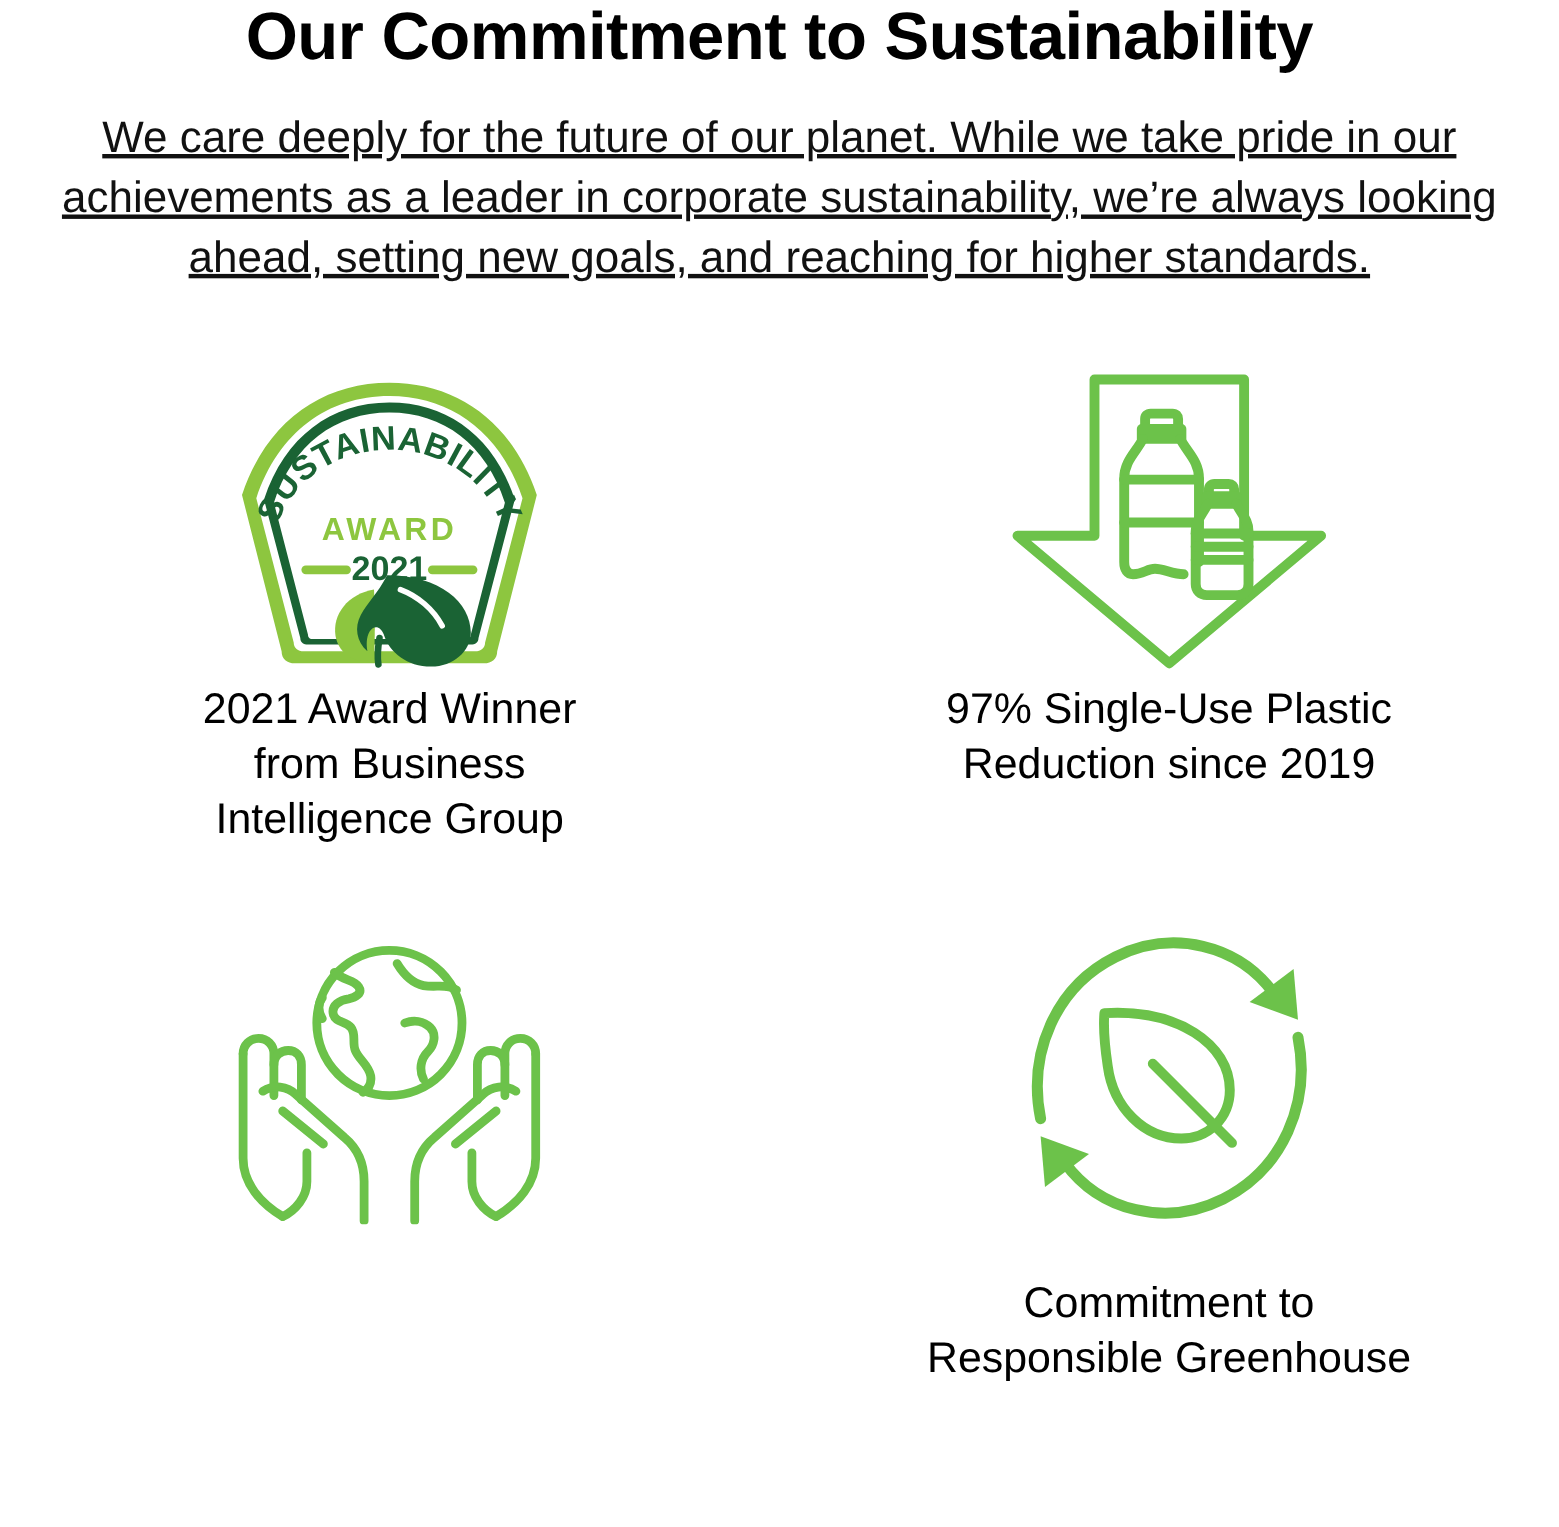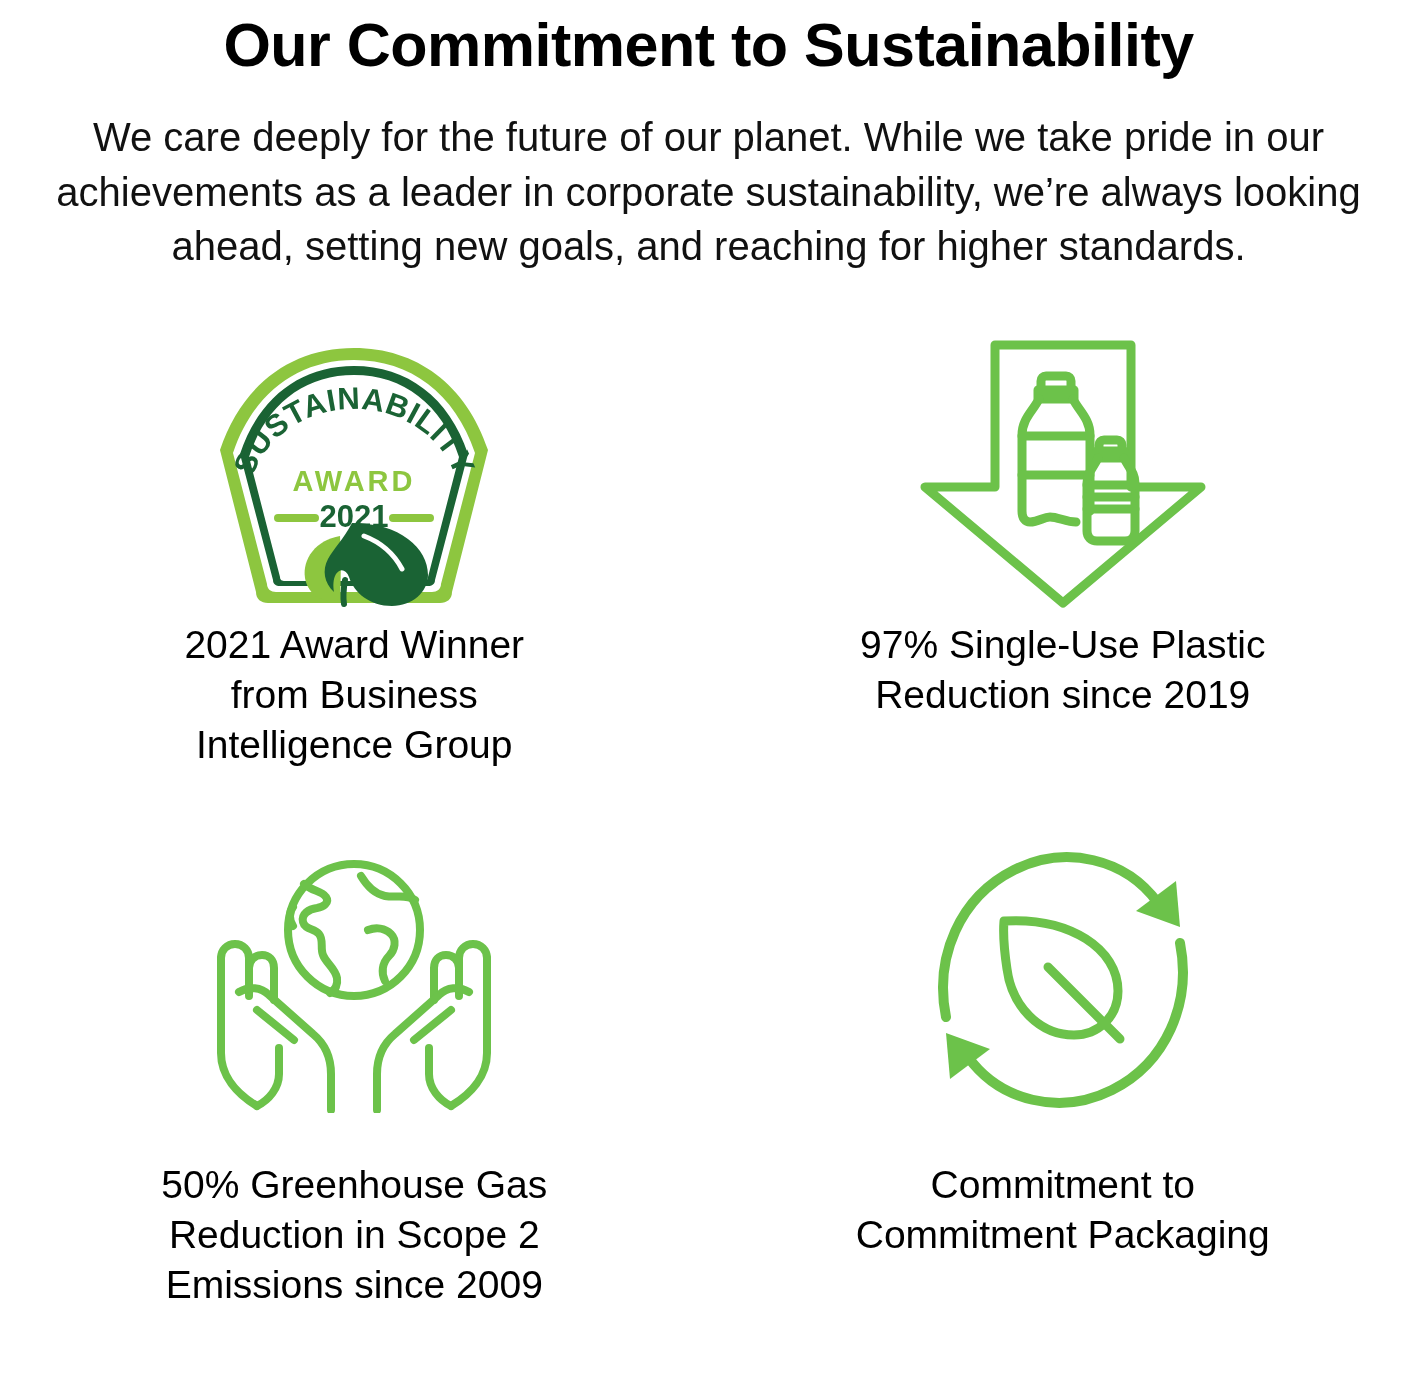--- a/index.html
+++ b/index.html
@@ -16,40 +16,41 @@
   }
   .page {
     position: relative;
     width: 1417px;
     height: 1388px;
     box-sizing: border-box;
   }
 
   
   .header {
-    padding-top: 14px;
+    padding-top: 2px;
     text-align: center;
   }
   .page-title {
     font-size: 61px;
     font-weight: bold;
     letter-spacing: -0.5px;
     line-height: 1.02;
     margin: 0;
     padding: 0 40px;
     color: #000000;
   }
   .intro {
     margin: 34px auto 0 auto;
     width: 1390px;
     font-size: 40px;
     line-height: 1.36;
     text-align: center;
     color: #111111;
     font-weight: 400;
+    text-decoration: underline;
   }
 
   
   .pillars {
     position: absolute;
     top: 330px;
     left: 0;
     width: 1417px;
     display: grid;
     grid-template-columns: 1fr 1fr;
@@ -187,23 +188,20 @@
 
             <path d="M278 110 C 278 102 272 96 264 96 C 256 96 250 102 250 110 L 250 148"></path>
             <path d="M250 120 C 250 112 244 107 237 107 C 230 107 225 112 225 120 L 225 152"></path>
             <path d="M278 110 L 278 205 C 278 228 262 246 242 258"></path>
             <path d="M260 144 C 250 138 238 139 230 147 L 186 186 C 174 196 168 210 168 226 L 168 262"></path>
             <path d="M242 258 C 230 252 220 240 220 226 L 220 200"></path>
             <path d="M242 162 L 205 192"></path>
           </g>
         </svg>
       </div>
-      <div class="pillar-caption cap-r2">50% Greenhouse Gas
-Reduction in Scope 2
-Emissions since 2009</div>
     </div>
 
     <div class="pillar">
       <div class="pillar-icon r2">
         <svg width="290" height="270" viewBox="0 0 290 270" xmlns="http://www.w3.org/2000/svg">
           <g fill="none" stroke="#6CC24A" stroke-width="10" stroke-linecap="round">
 
             <path d="M28 172 C 16 112 42 52 96 25 C 148 -1 208 14 240 58"></path>
 
             <path d="M262 98 C 274 158 248 218 194 245 C 142 271 82 256 50 212"></path>
@@ -214,17 +212,17 @@
           <polygon points="32,234 28,188 72,204" fill="#6CC24A"></polygon>
 
           <g fill="none" stroke="#6CC24A" stroke-width="9" stroke-linecap="round" stroke-linejoin="round">
             <path d="M86 76 C 152 72 200 104 200 146 C 200 172 180 190 156 190
                      C 122 190 94 162 89 124 C 86 104 85 88 86 76 Z"></path>
             <path d="M130 122 L 202 194"></path>
           </g>
         </svg>
       </div>
       <div class="pillar-caption cap-r2">Commitment to
-Commitment Packaging</div>
+Responsible Greenhouse</div>
     </div>
 
   </div>
 </div>
 
 </body></html>

